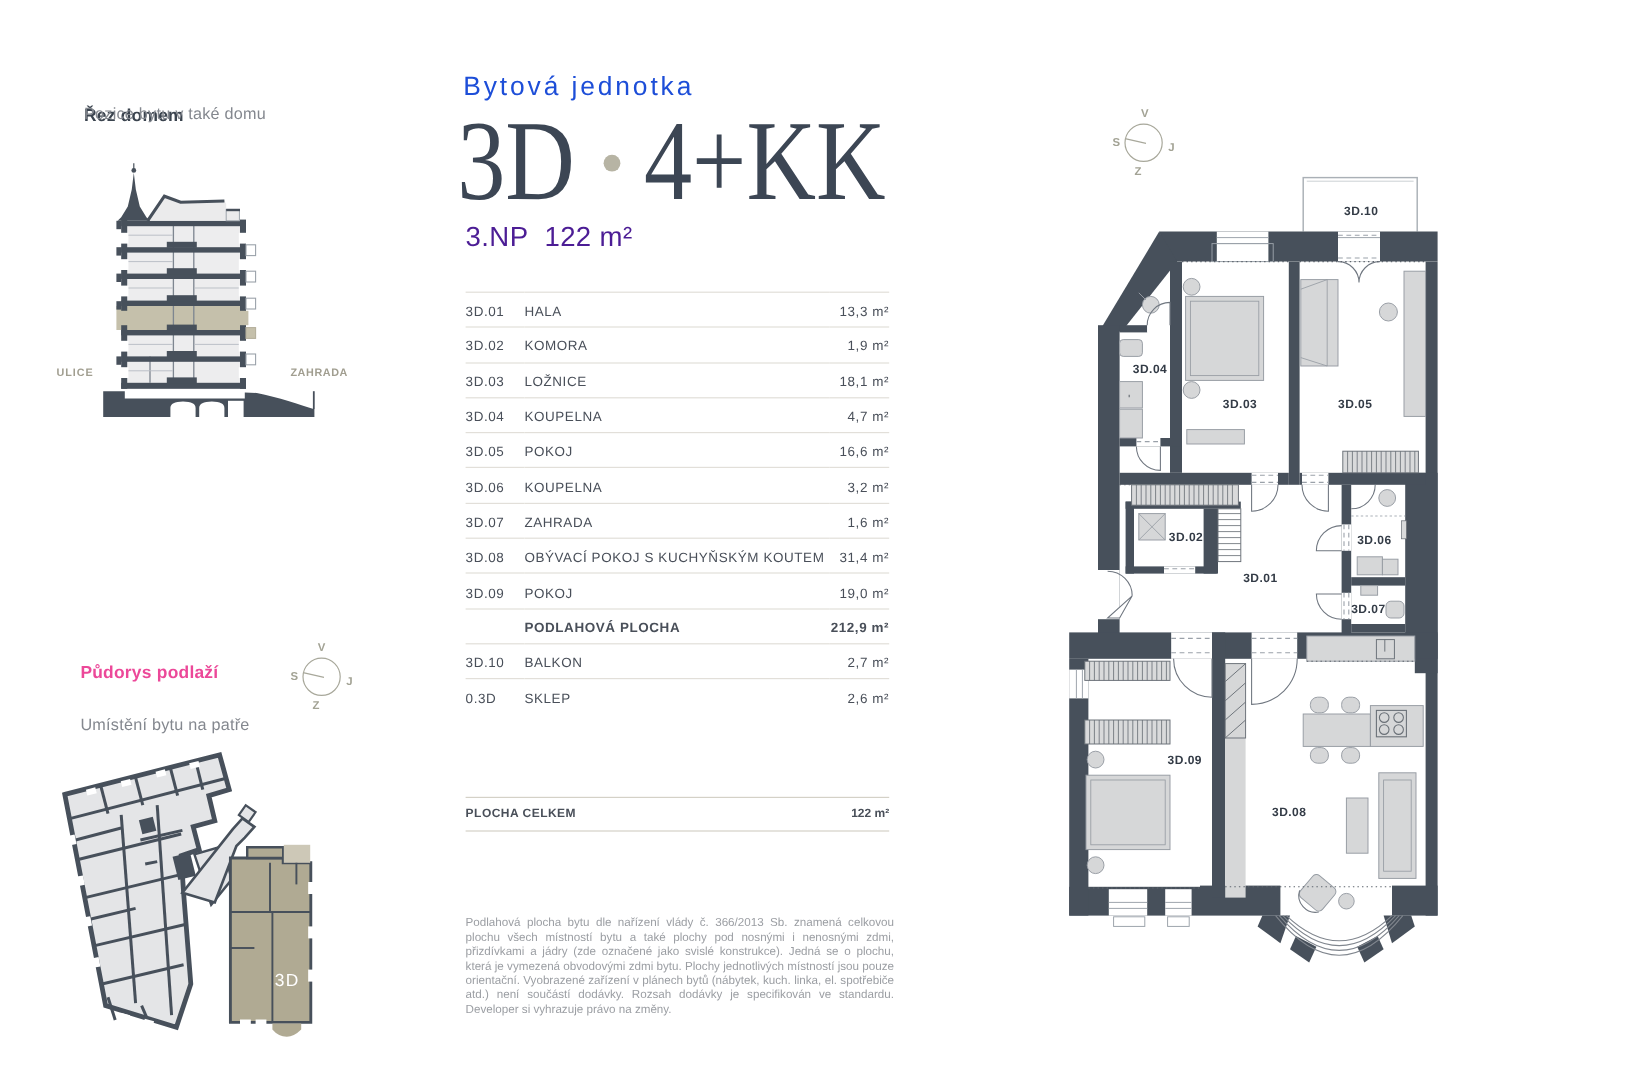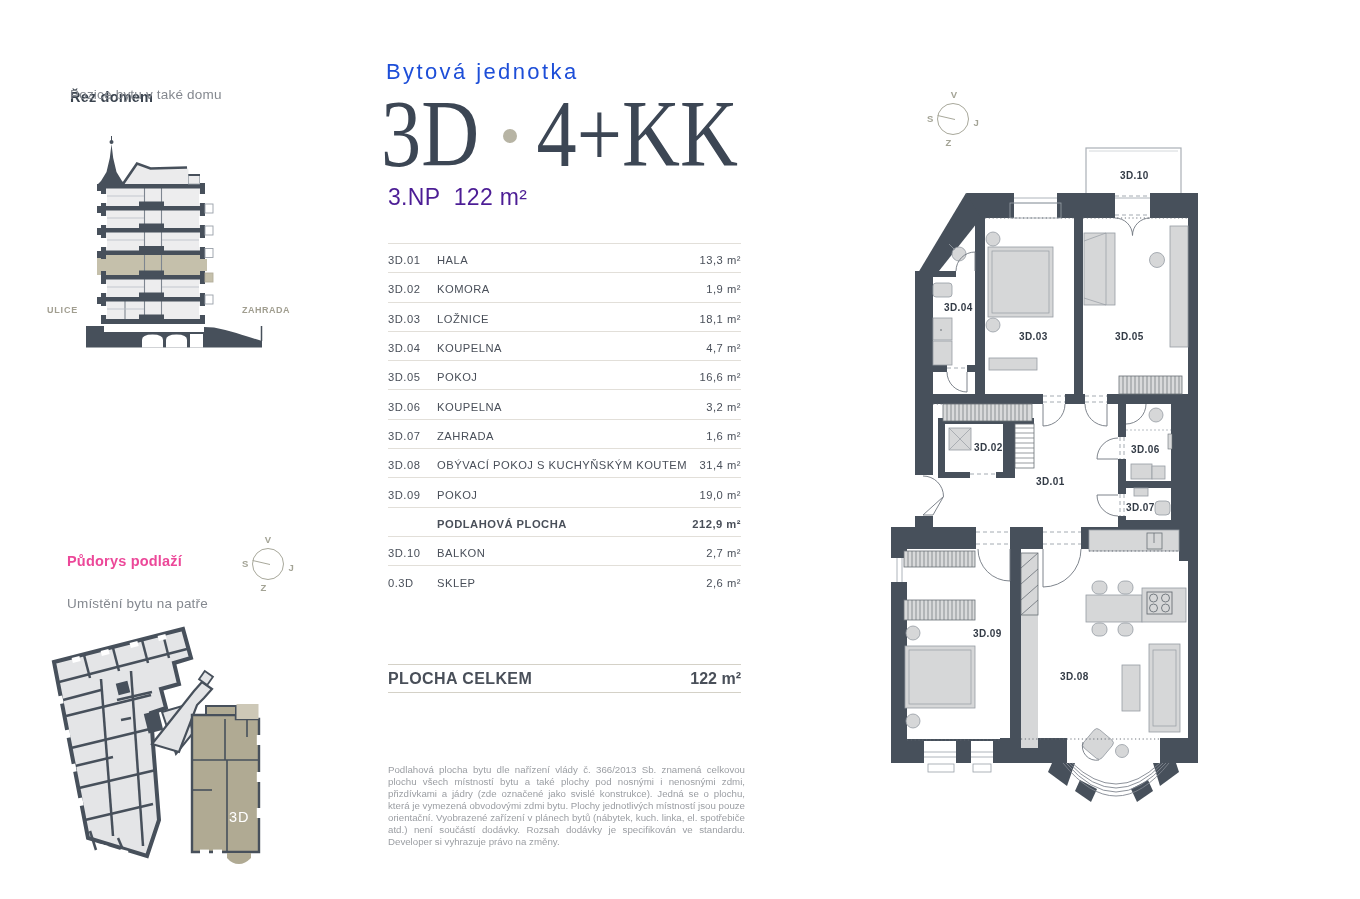--- a/index.html
+++ b/index.html
@@ -275,21 +275,21 @@
         </tr>
 <tr>
           <td class="c1">0.3D</td>
           <td class="c2">SKLEP</td>
           <td class="c3">2,6 m²</td>
         </tr>
 </tbody>
     </table>
 </div>
 
-<div class="abs" style="left:388px;top:664px;width:353px;border-top:1px solid #d4d1c7;border-bottom:1px solid #d4d1c7;height:27px;line-height:28px;font-size:16px;font-weight:bold;color:#494f59;">
+<div class="abs" style="left:388px;top:664px;width:353px;border-top:1px solid #d4d1c7;border-bottom:1px solid #d4d1c7;height:27px;line-height:28px;font-size:10px;font-weight:bold;color:#494f59;">
 <span style="letter-spacing:.4px;">PLOCHA CELKEM</span>
 <span style="float:right;">122 m²</span>
 </div>
 
 <div class="abs" style="left:388px;top:764px;width:357px;font-size:9.7px;line-height:12px;color:#9b9ea3;text-align:justify;">Podlahová plocha bytu dle nařízení vlády č. 366/2013 Sb. znamená celkovou plochu všech místností bytu a také plochy pod nosnými i nenosnými zdmi, přizdívkami a jádry (zde označené jako svislé konstrukce). Jedná se o plochu, která je vymezená obvodovými zdmi bytu. Plochy jednotlivých místností jsou pouze orientační. Vyobrazené zařízení v plánech bytů (nábytek, kuch. linka, el. spotřebiče atd.) není součástí dodávky. Rozsah dodávky je specifikován ve standardu. Developer si vyhrazuje právo na změny.</div>
 
 <svg class="abs" style="left:915px;top:82px;" width="76" height="76" viewBox="0 0 76 76">
 <g id="compass2" font-family="Liberation Sans,sans-serif" font-size="9.5" font-weight="bold" fill="#a3a395">
 <circle cx="38" cy="37" r="15.5" fill="none" stroke="#a8a89b" stroke-width="1"></circle>
 <line x1="22.6" y1="33.5" x2="40" y2="37.5" stroke="#a8a89b" stroke-width="1"></line>

